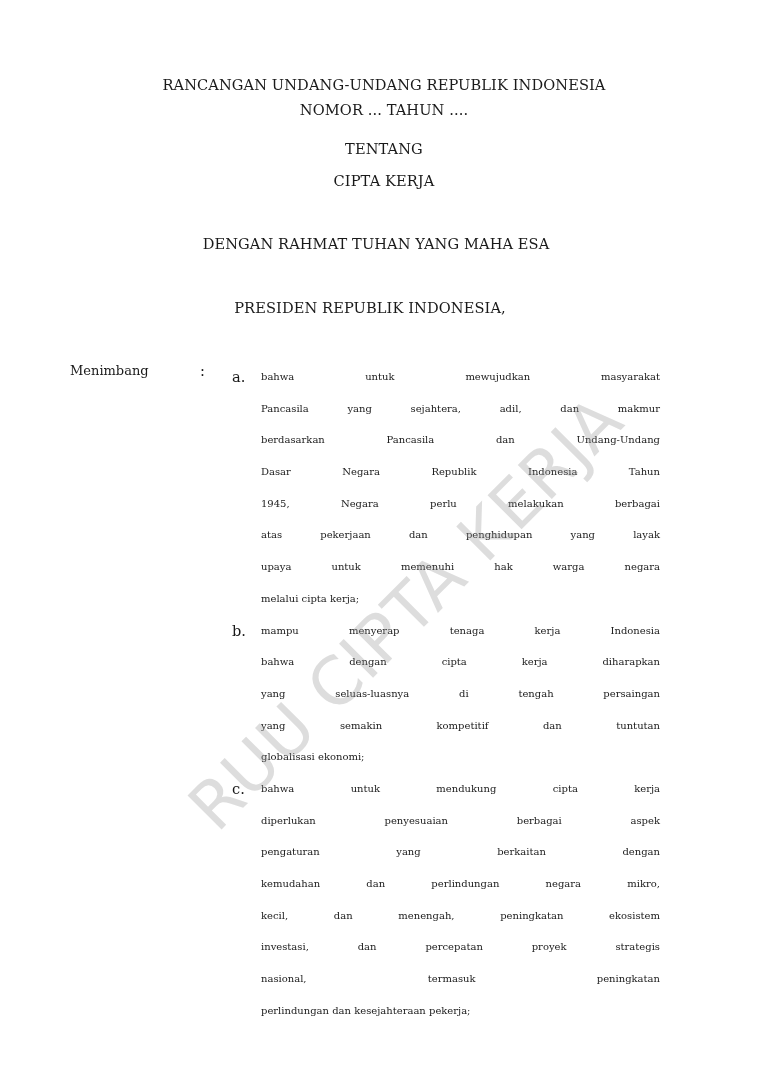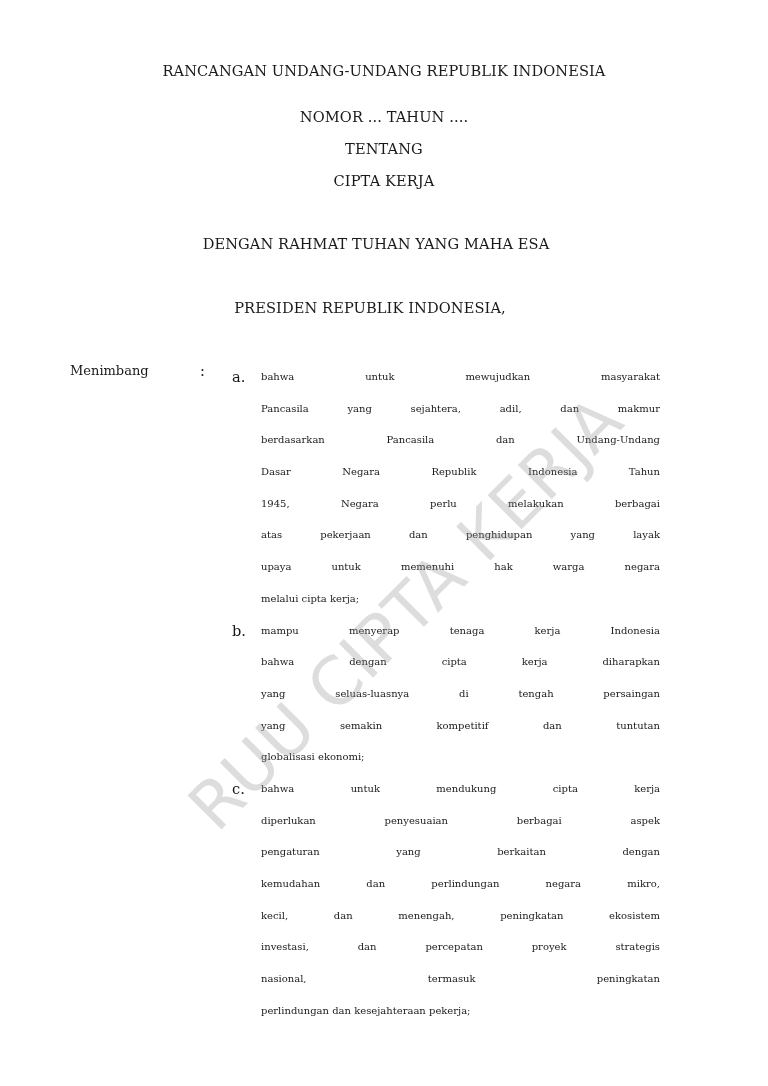--- a/index.html
+++ b/index.html
@@ -25,22 +25,22 @@
     .center-line {
       position: absolute;
       left: 0;
       width: 768px;
       text-align: center;
       font-size: 14.6px;
       line-height: 20px;
       letter-spacing: 0.1px;
       white-space: nowrap;
     }
-    .title-block .center-line:nth-child(1) { top: 61px; }
-    .title-block .center-line:nth-child(2) { top: 107px; }
+    .title-block .center-line:nth-child(1) { top: 75px; }
+    .title-block .center-line:nth-child(2) { top: 100px; }
     .title-block .center-line:nth-child(3) { top: 139px; }
     .title-block .center-line:nth-child(4) { top: 171px; }
     .invocation { top: 234px; left: -8px !important; }
     .president  { top: 298px; left: -14px !important; }
 
     .considering-label {
       position: absolute;
       left: 70px;
       top: 361px;
       font-size: 13px;

